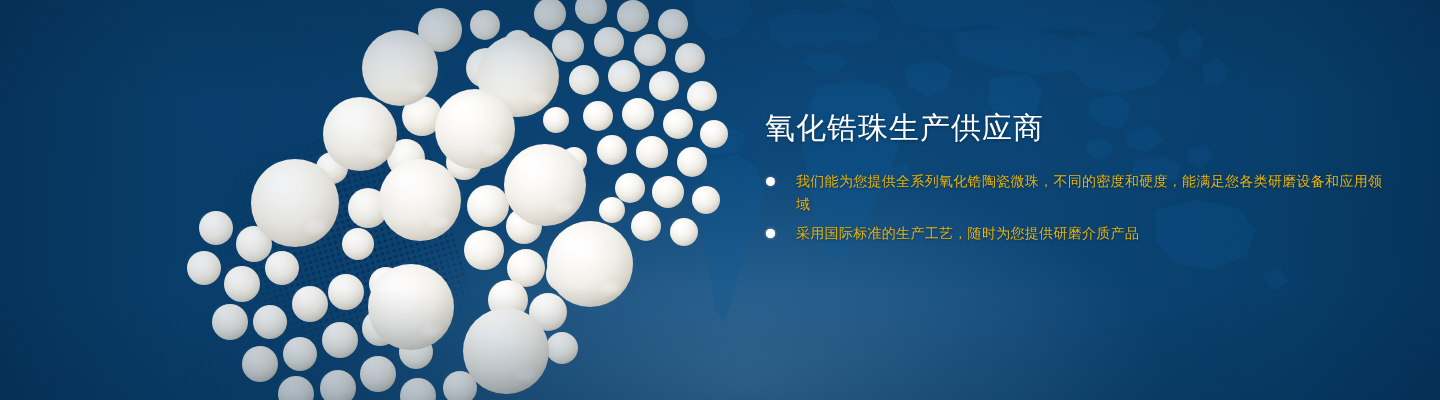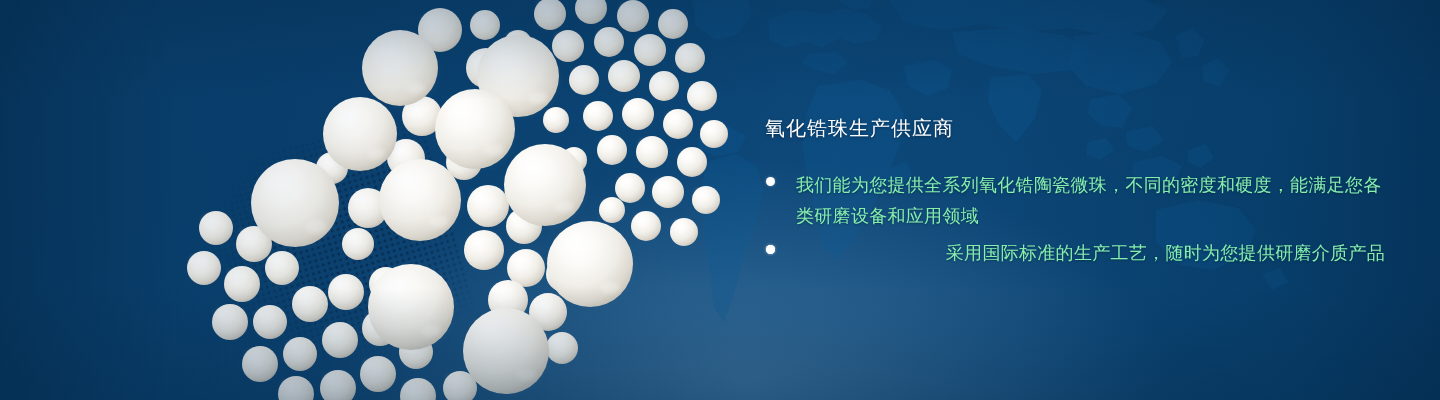--- a/index.html
+++ b/index.html
@@ -96,41 +96,41 @@
   .beads svg { display: block; width: 100%; height: 100%; }
 
   
   .copy {
     position: absolute;
     left: 765px;
     top: 108px;
     width: 620px;
   }
   .headline {
-    font-size: 20px;
+    font-size: 30px;
     line-height: 40px;
     color: #ffffff;
     letter-spacing: 1px;
     font-weight: 400;
     margin: 0 0 22px 0;
     text-shadow: 0 1px 3px rgba(2,24,48,0.55);
     white-space: nowrap;
   }
   .bullets { list-style: none; margin: 0; padding: 0; }
   .bullet {
     position: relative;
     padding-left: 31px;
     margin-bottom: 6px;
-    font-size: 18px;
-    line-height: 31px;
-    color: #86efac;
+    font-size: 14px;
+    line-height: 23px;
+    color: #eab308;
     letter-spacing: 0.3px;
     text-shadow: 0 1px 2px rgba(3,26,50,0.5);
   }
-  .bullet:last-child { margin-bottom: 0; text-align: right; }
+  .bullet:last-child { margin-bottom: 0; }
   .dot {
     position: absolute;
     left: 1px;
     top: 7px;
     width: 9px;
     height: 9px;
     border-radius: 50%;
     background: #ffffff;
     box-shadow: 0 0 3px rgba(255,255,255,0.35);
   }

